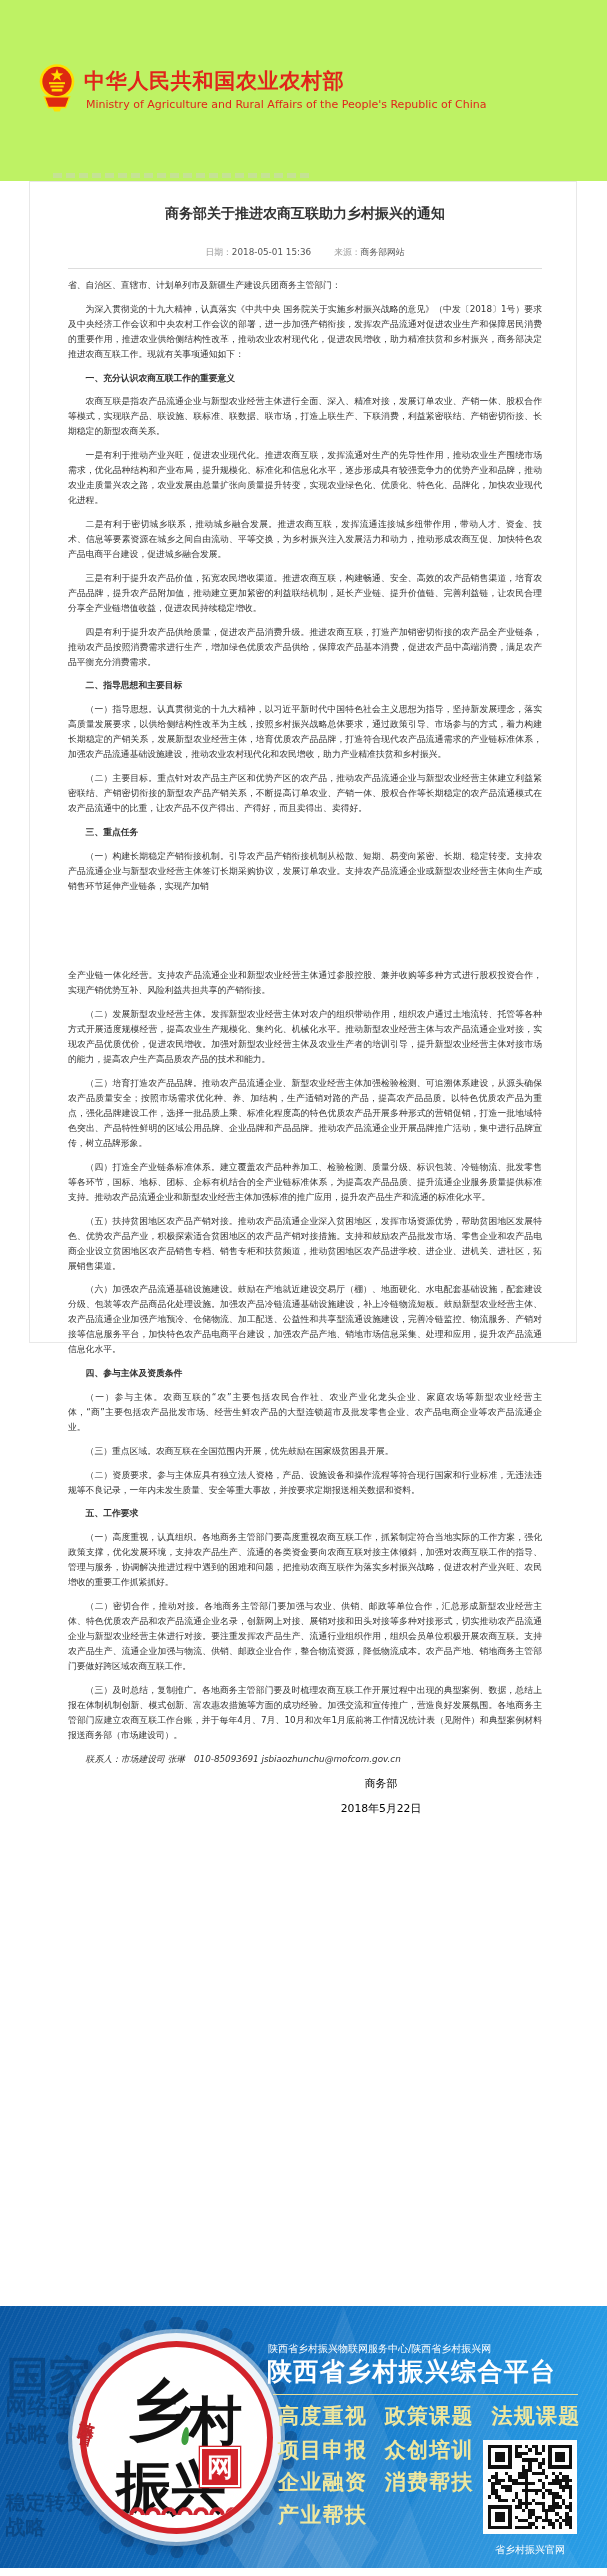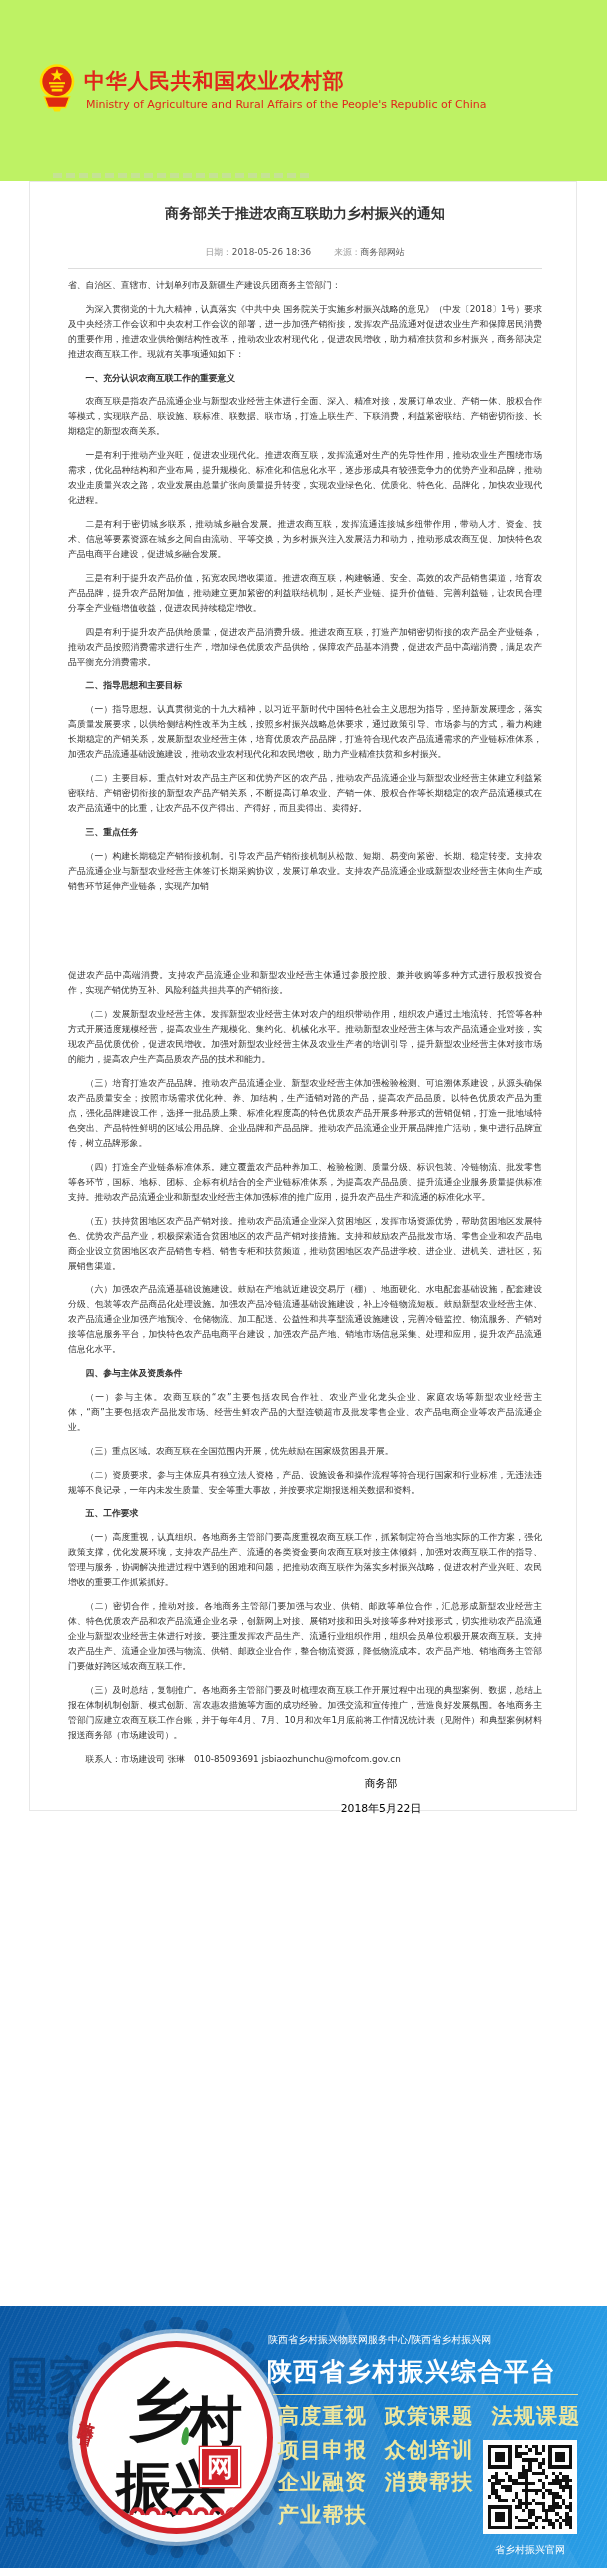--- a/index.html
+++ b/index.html
@@ -9,34 +9,34 @@
     -webkit-font-smoothing:antialiased;
   }
   
   .page-header{position:absolute;top:0;left:0;width:607px;height:181px;background:#bef264;}
   .emblem{position:absolute;left:39px;top:63px;width:36px;height:49px;}
   .site-zh{position:absolute;left:84px;top:67px;font-size:21px;font-weight:bold;color:#e1251b;letter-spacing:0.7px;white-space:nowrap;}
   .site-en{position:absolute;left:86px;top:98px;font-size:11px;color:#e1251b;white-space:nowrap;}
   .ghost-text{position:absolute;left:53px;top:173px;width:256px;height:4.7px;opacity:.45;filter:blur(0.7px);
     background:repeating-linear-gradient(90deg,#cfcfcf 0 8.8px,transparent 8.8px 13px);}
   
-  .card{position:absolute;left:29px;top:181px;width:548px;height:1630px;background:#fff;
+  .card{position:absolute;left:29px;top:181px;width:548px;height:1162px;background:#fff;
     border:0.7px solid #e8e8e8;box-sizing:border-box;padding:17.5px 34px 0 38px;}
   .article-title{text-align:center;font-size:14px;font-weight:600;color:#333;margin:5.4px 0 0;}
   .meta{ text-align:center;margin-top:24px;font-size:8.8px;color:#999;}
   .meta b{font-weight:normal;color:#555;}
   .meta .sep{display:inline-block;width:23px;}
   .divider{border:none;border-top:0.7px solid #ddd;margin:9.4px 0 0;}
   .doc-body{margin-top:5.4px;font-size:8.8px;line-height:15px;color:#333;text-align:justify;}
   .doc-body p{margin:8.8px 0 0;}
   .doc-body .salutation{text-indent:0;}
   .doc-body .body{text-indent:2em;}
   .doc-body .heading{text-indent:2em;font-weight:bold;}
   .doc-body .continuation{text-indent:0;}
-  .doc-body .contact{text-indent:2em;}
+  .doc-body .contact{text-indent:2em;font-style:italic;}
   .doc-body .gap{height:66px;}
   .signature,.sign-date{text-align:center;position:relative;left:76px;}
   .sign-date{margin-top:8px;}
   
   .footer{position:absolute;left:0;top:2306px;width:607px;height:262px;overflow:hidden;
     background:linear-gradient(100deg,#0a57a2 0%,#1472c2 45%,#2aa0e8 100%);}
   .footer .stripes{position:absolute;inset:0;
     background:repeating-linear-gradient(115deg,rgba(255,255,255,.05) 0 1.3px,transparent 1.3px 4.7px);}
   .tri{position:absolute;background:rgba(255,255,255,.08);clip-path:polygon(50% 0,100% 100%,0 100%);}
   .dia{position:absolute;background:rgba(255,255,255,.10);clip-path:polygon(50% 0,100% 50%,50% 100%,0 50%);}
@@ -58,21 +58,21 @@
   .seal-c3{left:30px;top:103px;font-size:57px;letter-spacing:-4px;}
   .seal-sprout{position:absolute;left:96px;top:80px;width:6.7px;height:17.5px;background:#3f9e3f;border-radius:50% 50% 50% 50%/70% 70% 30% 30%;transform:rotate(8deg);}
   .seal-stamp{position:absolute;right:27px;top:100px;width:36px;height:36px;background:#d2232a;color:#fff;
     font-size:26px;font-weight:bold;display:flex;align-items:center;justify-content:center;
     border:2px solid #fff;box-shadow:0 0 0 1.3px #d2232a;}
   .seal-region{position:absolute;left:6.7px;top:76px;writing-mode:vertical-rl;font-size:16px;font-weight:bold;color:#c4242b;transform:rotate(14deg);letter-spacing:4px;}
   .seal-cloud{position:absolute;left:43px;bottom:13.5px;width:116px;height:21.6px;
     background-image:radial-gradient(circle at 8px 21.6px,transparent 3.4px,#cf2630 4px 7.4px,transparent 8px);
     background-size:16px 21.6px;background-repeat:repeat-x;}
   
-  .f-sub{position:absolute;left:268px;top:27px;font-size:10px;color:#fff;white-space:nowrap;}
+  .f-sub{position:absolute;left:268px;top:36px;font-size:10px;color:#fff;white-space:nowrap;}
   .f-title{position:absolute;left:267px;top:49px;font-size:25px;font-weight:bold;color:#fff;letter-spacing:1.3px;white-space:nowrap;}
   .f-line{position:absolute;left:273px;top:88px;width:305px;height:1.3px;background:#e8df9a;}
   .f-row{position:absolute;left:278px;font-size:21px;font-weight:600;color:#efe79e;letter-spacing:1.3px;white-space:nowrap;}
   .f-row span{margin-right:17.5px;cursor:pointer;}
   .f-row1{top:96px;} .f-row2{top:130px;} .f-row3{top:162px;} .f-row4{top:195px;}
   .qr-box{position:absolute;left:483px;top:134px;width:94px;height:94px;background:#fff;box-sizing:border-box;padding:5.4px;}
   .qr-box svg{width:84px;height:84px;display:block;}
   .qr-cap{position:absolute;left:483px;top:237px;width:94px;text-align:center;font-size:10px;color:#fff;}
 </style>
 </head>
@@ -92,39 +92,39 @@
     </svg>
   </div>
   <div class="site-zh">中华人民共和国农业农村部</div>
   <div class="site-en">Ministry of Agriculture and Rural Affairs of the People's Republic of China</div>
   <div class="ghost-text"></div>
 </div>
 
 <div class="card">
   <h1 class="article-title">商务部关于推进农商互联助力乡村振兴的通知</h1>
   <div class="meta">
-    <span>日期：</span><b>2018-05-26 18:36</b><span class="sep"></span><span>来源：</span><b>商务部网站</b>
+    <span>日期：</span><b>2018-05-01 15:36</b><span class="sep"></span><span>来源：</span><b>商务部网站</b>
   </div>
   <hr class="divider">
   <div class="doc-body">
       <p class="salutation">省、自治区、直辖市、计划单列市及新疆生产建设兵团商务主管部门：</p>
       <p class="body">为深入贯彻党的十九大精神，认真落实《中共中央 国务院关于实施乡村振兴战略的意见》（中发〔2018〕1号）要求及中央经济工作会议和中央农村工作会议的部署，进一步加强产销衔接，发挥农产品流通对促进农业生产和保障居民消费的重要作用，推进农业供给侧结构性改革，推动农业农村现代化，促进农民增收，助力精准扶贫和乡村振兴，商务部决定推进农商互联工作。现就有关事项通知如下：</p>
       <p class="heading">一、充分认识农商互联工作的重要意义</p>
       <p class="body">农商互联是指农产品流通企业与新型农业经营主体进行全面、深入、精准对接，发展订单农业、产销一体、股权合作等模式，实现联产品、联设施、联标准、联数据、联市场，打造上联生产、下联消费，利益紧密联结、产销密切衔接、长期稳定的新型农商关系。</p>
       <p class="body">一是有利于推动产业兴旺，促进农业现代化。推进农商互联，发挥流通对生产的先导性作用，推动农业生产围绕市场需求，优化品种结构和产业布局，提升规模化、标准化和信息化水平，逐步形成具有较强竞争力的优势产业和品牌，推动农业走质量兴农之路，农业发展由总量扩张向质量提升转变，实现农业绿色化、优质化、特色化、品牌化，加快农业现代化进程。</p>
       <p class="body">二是有利于密切城乡联系，推动城乡融合发展。推进农商互联，发挥流通连接城乡纽带作用，带动人才、资金、技术、信息等要素资源在城乡之间自由流动、平等交换，为乡村振兴注入发展活力和动力，推动形成农商互促、加快特色农产品电商平台建设，促进城乡融合发展。</p>
       <p class="body">三是有利于提升农产品价值，拓宽农民增收渠道。推进农商互联，构建畅通、安全、高效的农产品销售渠道，培育农产品品牌，提升农产品附加值，推动建立更加紧密的利益联结机制，延长产业链、提升价值链、完善利益链，让农民合理分享全产业链增值收益，促进农民持续稳定增收。</p>
       <p class="body">四是有利于提升农产品供给质量，促进农产品消费升级。推进农商互联，打造产加销密切衔接的农产品全产业链条，推动农产品按照消费需求进行生产，增加绿色优质农产品供给，保障农产品基本消费，促进农产品中高端消费，满足农产品平衡充分消费需求。</p>
       <p class="heading">二、指导思想和主要目标</p>
       <p class="body">（一）指导思想。认真贯彻党的十九大精神，以习近平新时代中国特色社会主义思想为指导，坚持新发展理念，落实高质量发展要求，以供给侧结构性改革为主线，按照乡村振兴战略总体要求，通过政策引导、市场参与的方式，着力构建长期稳定的产销关系，发展新型农业经营主体，培育优质农产品品牌，打造符合现代农产品流通需求的产业链标准体系，加强农产品流通基础设施建设，推动农业农村现代化和农民增收，助力产业精准扶贫和乡村振兴。</p>
       <p class="body">（二）主要目标。重点针对农产品主产区和优势产区的农产品，推动农产品流通企业与新型农业经营主体建立利益紧密联结、产销密切衔接的新型农产品产销关系，不断提高订单农业、产销一体、股权合作等长期稳定的农产品流通模式在农产品流通中的比重，让农产品不仅产得出、产得好，而且卖得出、卖得好。</p>
       <p class="heading">三、重点任务</p>
       <p class="body">（一）构建长期稳定产销衔接机制。引导农产品产销衔接机制从松散、短期、易变向紧密、长期、稳定转变。支持农产品流通企业与新型农业经营主体签订长期采购协议，发展订单农业。支持农产品流通企业或新型农业经营主体向生产或销售环节延伸产业链条，实现产加销</p>
       <div class="gap"></div>
-      <p class="continuation">促进农产品中高端消费。支持农产品流通企业和新型农业经营主体通过参股控股、兼并收购等多种方式进行股权投资合作，实现产销优势互补、风险利益共担共享的产销衔接。</p>
+      <p class="continuation">全产业链一体化经营。支持农产品流通企业和新型农业经营主体通过参股控股、兼并收购等多种方式进行股权投资合作，实现产销优势互补、风险利益共担共享的产销衔接。</p>
       <p class="body">（二）发展新型农业经营主体。发挥新型农业经营主体对农户的组织带动作用，组织农户通过土地流转、托管等各种方式开展适度规模经营，提高农业生产规模化、集约化、机械化水平。推动新型农业经营主体与农产品流通企业对接，实现农产品优质优价，促进农民增收。加强对新型农业经营主体及农业生产者的培训引导，提升新型农业经营主体对接市场的能力，提高农户生产高品质农产品的技术和能力。</p>
       <p class="body">（三）培育打造农产品品牌。推动农产品流通企业、新型农业经营主体加强检验检测、可追溯体系建设，从源头确保农产品质量安全；按照市场需求优化种、养、加结构，生产适销对路的产品，提高农产品品质。以特色优质农产品为重点，强化品牌建设工作，选择一批品质上乘、标准化程度高的特色优质农产品开展多种形式的营销促销，打造一批地域特色突出、产品特性鲜明的区域公用品牌、企业品牌和产品品牌。推动农产品流通企业开展品牌推广活动，集中进行品牌宣传，树立品牌形象。</p>
       <p class="body">（四）打造全产业链条标准体系。建立覆盖农产品种养加工、检验检测、质量分级、标识包装、冷链物流、批发零售等各环节，国标、地标、团标、企标有机结合的全产业链标准体系，为提高农产品品质、提升流通企业服务质量提供标准支持。推动农产品流通企业和新型农业经营主体加强标准的推广应用，提升农产品生产和流通的标准化水平。</p>
       <p class="body">（五）扶持贫困地区农产品产销对接。推动农产品流通企业深入贫困地区，发挥市场资源优势，帮助贫困地区发展特色、优势农产品产业，积极探索适合贫困地区的农产品产销对接措施。支持和鼓励农产品批发市场、零售企业和农产品电商企业设立贫困地区农产品销售专档、销售专柜和扶贫频道，推动贫困地区农产品进学校、进企业、进机关、进社区，拓展销售渠道。</p>
       <p class="body">（六）加强农产品流通基础设施建设。鼓励在产地就近建设交易厅（棚）、地面硬化、水电配套基础设施，配套建设分级、包装等农产品商品化处理设施。加强农产品冷链流通基础设施建设，补上冷链物流短板。鼓励新型农业经营主体、农产品流通企业加强产地预冷、仓储物流、加工配送、公益性和共享型流通设施建设，完善冷链监控、物流服务、产销对接等信息服务平台，加快特色农产品电商平台建设，加强农产品产地、销地市场信息采集、处理和应用，提升农产品流通信息化水平。</p>
       <p class="heading">四、参与主体及资质条件</p>
       <p class="body">（一）参与主体。农商互联的“农”主要包括农民合作社、农业产业化龙头企业、家庭农场等新型农业经营主体，“商”主要包括农产品批发市场、经营生鲜农产品的大型连锁超市及批发零售企业、农产品电商企业等农产品流通企业。</p>
       <p class="body">（三）重点区域。农商互联在全国范围内开展，优先鼓励在国家级贫困县开展。</p>
       <p class="body">（二）资质要求。参与主体应具有独立法人资格，产品、设施设备和操作流程等符合现行国家和行业标准，无违法违规等不良记录，一年内未发生质量、安全等重大事故，并按要求定期报送相关数据和资料。</p>
       <p class="heading">五、工作要求</p>

